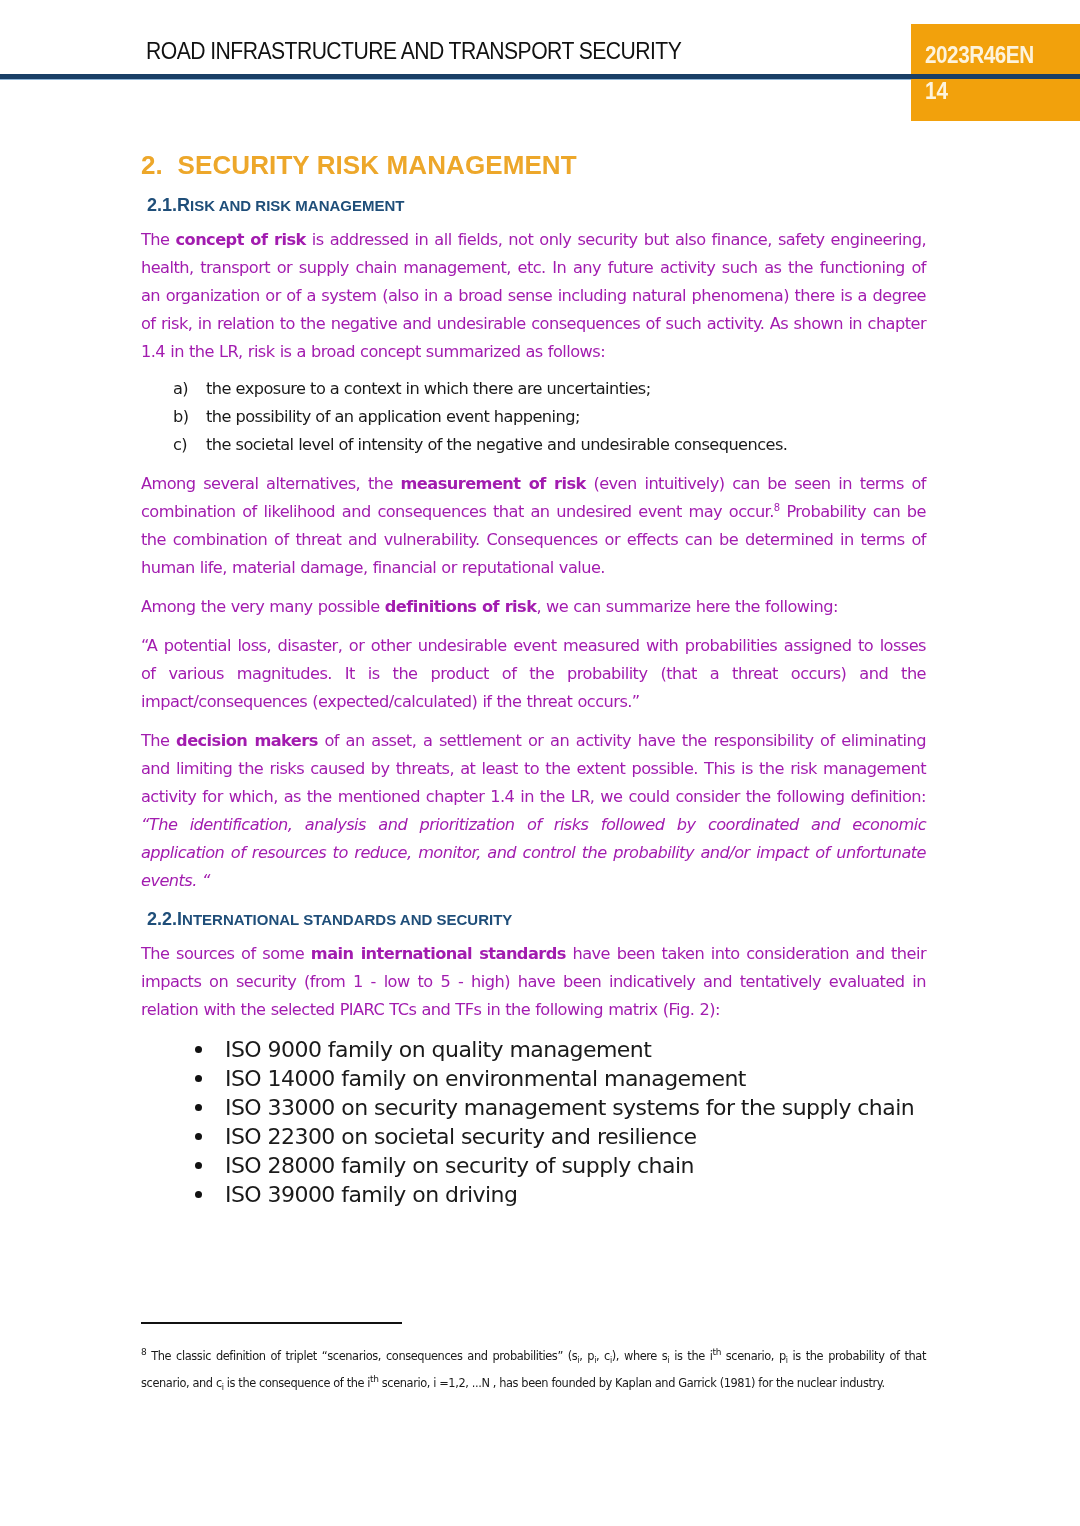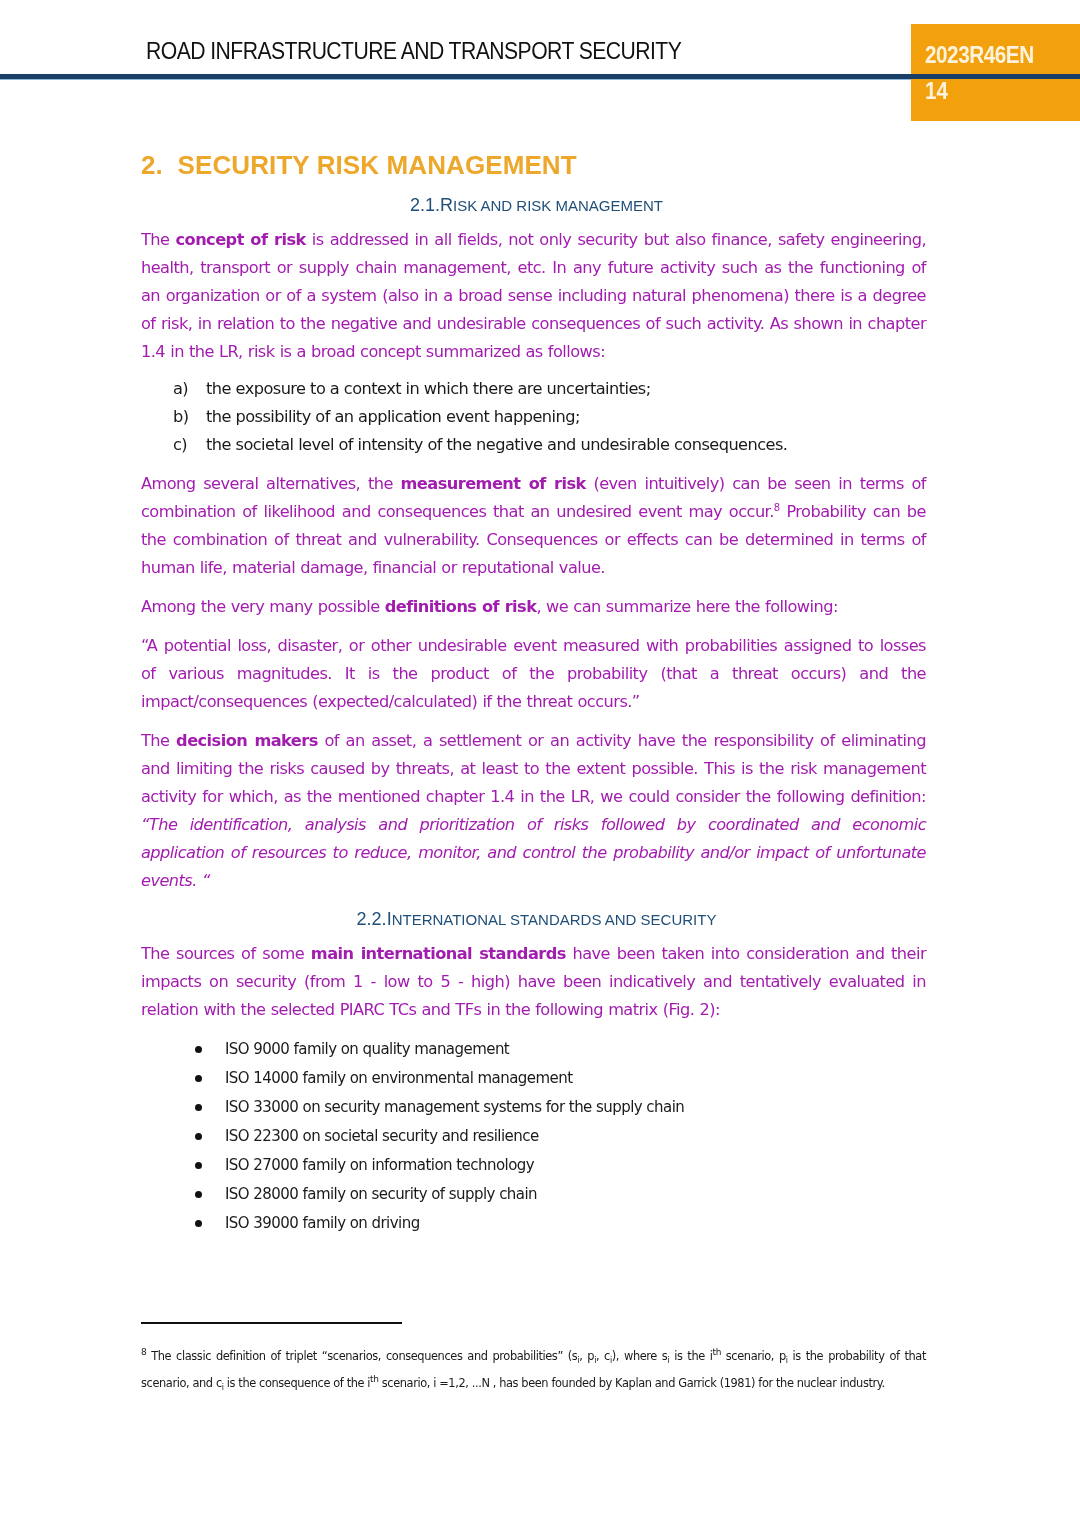--- a/index.html
+++ b/index.html
@@ -18,38 +18,38 @@
               transform-origin: left top; }
   .hdr-page { position: absolute; left: 925px; top: 78px; font-size: 23px; font-weight: bold;
               color: #fdf3dc; transform: scaleX(0.9); transform-origin: left top; }
   .hdr-rule-over { position: absolute; left: 911px; top: 74px; width: 169px; height: 5px;
                    background: #1a3f66; }
 
   .content { position: absolute; left: 141px; top: 150px; width: 785px; }
 
   .h1 { font-size: 26px; font-weight: bold; color: #eda72a; margin: 0 0 14px 0;
         letter-spacing: 0.1px; }
-  .h2 { font-size: 18px; font-weight: normal; color: #1f4e79; margin: 0 0 10px 6px; text-align: center; }
+  .h2 { font-size: 18px; font-weight: bold; color: #1f4e79; margin: 0 0 10px 6px; }
   .h2 .big { font-size: 18px; }
   .h2 .small { font-size: 15px; }
 
   .p { font-family: "DejaVu Sans", sans-serif; font-size: 16.2px; line-height: 28px;
        text-align: justify; margin: 0 0 11px 0; color: #a21caf;
        letter-spacing: -0.55px; word-spacing: 0.5px; }
   .p b { font-weight: bold; }
   .p i { font-style: italic; }
   .fnref { font-size: 10px; vertical-align: super; line-height: 0; }
 
   .alist { margin: -2px 0 11px 0; padding: 0; list-style: none; }
   .alist li { font-family: "DejaVu Sans", sans-serif; font-size: 16.2px; line-height: 28px;
               position: relative; padding-left: 65px; letter-spacing: -0.55px; color: #1a1a1a; }
   .alist .mk { position: absolute; left: 32px; }
 
   .blist { margin: 4px 0 0 0; padding: 0; list-style: none; }
-  .blist li { font-family: "DejaVu Sans", sans-serif; font-size: 15px; line-height: 29px;
+  .blist li { font-family: "DejaVu Sans", sans-serif; font-size: 22px; line-height: 29px;
               position: relative; padding-left: 84px; letter-spacing: -0.55px; color: #1a1a1a; }
   .blist .dot { position: absolute; left: 54px; top: 11px; width: 7px; height: 7px;
                 border-radius: 50%; background: #111; }
 
   .fn-rule { position: absolute; left: 141px; top: 1322px; width: 261px; height: 1.5px; background: #111; }
   .footnote { position: absolute; left: 141px; top: 1343px; width: 785px;
               font-family: "DejaVu Sans", sans-serif; font-size: 11.4px; line-height: 18px;
               text-align: justify; letter-spacing: -0.4px; color: #1a1a1a; }
   .footnote sup { font-size: 9px; }
   .footnote sub { font-size: 8px; }
@@ -95,20 +95,19 @@
     <span>2.2.</span><span class="big">I</span><span class="small">NTERNATIONAL STANDARDS AND SECURITY</span>
   </div>
 
   <p class="p"><span>The sources of some </span><b>main international standards</b><span> have been taken into consideration and their impacts on security (from 1 - low to 5 - high) have been indicatively and tentatively evaluated in relation with the selected PIARC TCs and TFs in the following matrix (Fig. 2):</span></p>
 
   <ul class="blist">
     <li><span class="dot"></span><span>ISO 9000 family on quality management</span></li>
     <li><span class="dot"></span><span>ISO 14000 family on environmental management</span></li>
     <li><span class="dot"></span><span>ISO 33000 on security management systems for the supply chain</span></li>
     <li><span class="dot"></span><span>ISO 22300 on societal security and resilience</span></li>
-    <li><span class="dot"></span><span>ISO 27000 family on information technology</span></li>
     <li><span class="dot"></span><span>ISO 28000 family on security of supply chain</span></li>
     <li><span class="dot"></span><span>ISO 39000 family on driving</span></li>
   </ul>
 </div>
 
 <div class="fn-rule"></div>
 <div class="footnote"><sup>8</sup><span> The classic definition of triplet “scenarios, consequences and probabilities” (s</span><sub>i</sub><span>, p</span><sub>i</sub><span>, c</span><sub>i</sub><span>), where s</span><sub>i</sub><span> is the i</span><sup>th</sup><span> scenario, p</span><sub>i</sub><span> is the probability of that scenario, and c</span><sub>i</sub><span> is the consequence of the i</span><sup>th</sup><span> scenario, i =1,2, ...N , has been founded by Kaplan and Garrick (1981) for the nuclear industry.</span></div>
 
 </body></html>

